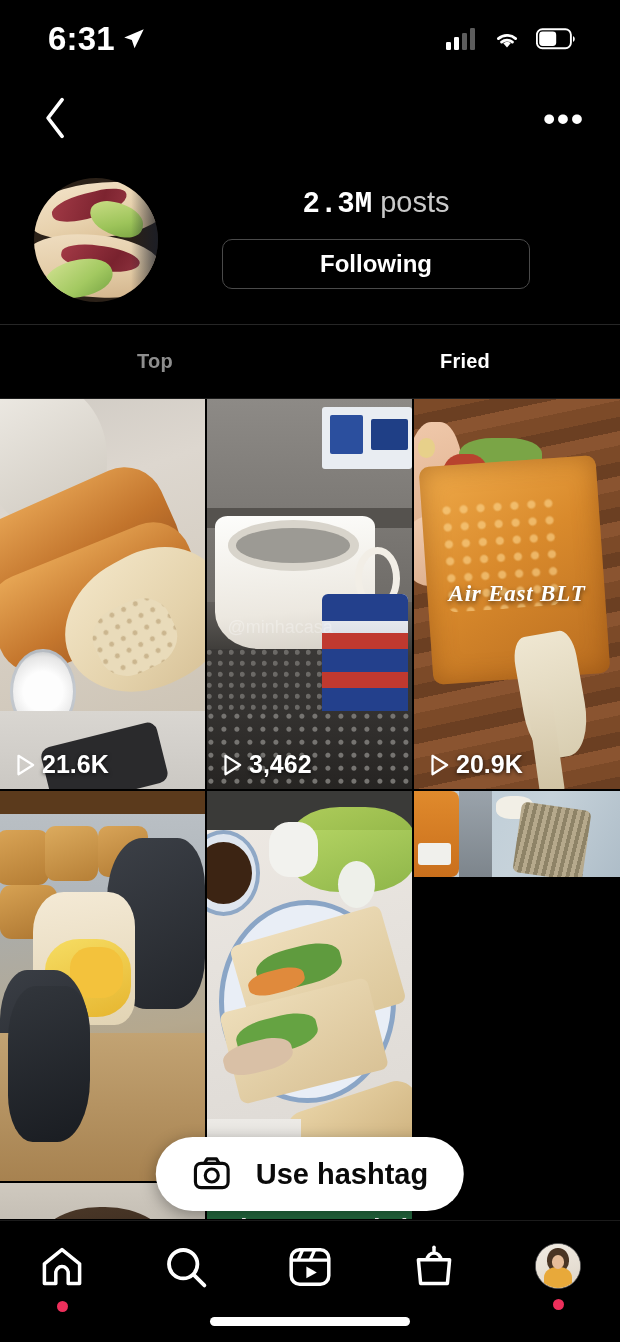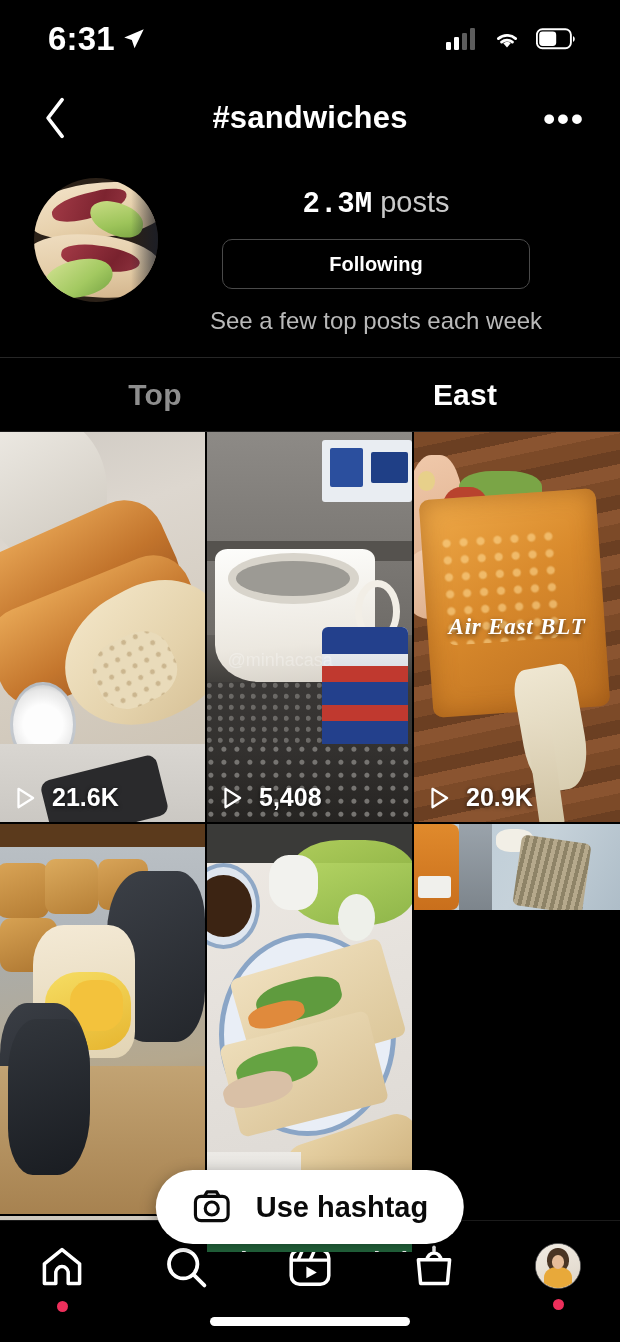--- a/index.html
+++ b/index.html
@@ -84,46 +84,46 @@
     position: absolute; right: -4%; top: 0; width: 26%; height: 100%;
     background: linear-gradient(90deg, rgba(20,24,34,0) 0%, rgba(22,28,42,.85) 100%);
   }
 
   .profile-main { flex: 1; display: flex; flex-direction: column; align-items: center; padding-top: 16px; }
   .posts-line { font-size: 29px; margin-bottom: 18px; }
   .posts-count { color: #fff; font-weight: 700; font-family: Liberation Mono, monospace; }
   .posts-word { color: #c9c9c9; font-weight: 400; }
   .follow-btn {
     width: 308px; height: 50px; border: 1px solid #4a4a4a; border-radius: 10px;
-    background: transparent; color: #fff; font-size: 20px; font-weight: 700;
+    background: transparent; color: #fff; font-size: 24px; font-weight: 700;
     display: flex; align-items: center; justify-content: center; cursor: pointer;
     font-family: "Liberation Sans", sans-serif;
   }
   .profile-sub { color: #b9b9b9; font-size: 24px; margin-top: 18px; }
 
   
   .tabs { display: flex; height: 74px; align-items: center; border-bottom: 1px solid #1d1d1d; }
-  .tab { flex: 1; text-align: center; font-size: 30px; font-weight: 700; cursor: pointer; letter-spacing: .2px; }
+  .tab { flex: 1; text-align: center; font-size: 20px; font-weight: 700; cursor: pointer; letter-spacing: .2px; }
   .tab.inactive { color: #8e8e8e; }
   .tab.active { color: #fff; }
 
   
   .grid {
     position: relative; display: grid;
     grid-template-columns: 205px 205px 206px;
     gap: 2px; background: #000;
     height: 820px; overflow: hidden;
     align-content: start;
   }
   .tile { position: relative; height: 390px; overflow: hidden; background: #111; }
   .tile.partial { height: 86px; }
   .tile-art { position: absolute; inset: 0; }
   .plays {
     position: absolute; left: 12px; bottom: 10px;
-    display: flex; align-items: center; gap: 14px; z-index: 5;
+    display: flex; align-items: center; gap: 4px; z-index: 5;
     text-shadow: 0 1px 4px rgba(0,0,0,.75);
   }
   .plays-txt { color: #fff; font-size: 25px; font-weight: 700; }
   .overlay-label {
     position: absolute; left: 0; right: 0; top: 50%; transform: translateY(-50%);
     text-align: center; color: #fff; font-style: italic; font-weight: 700;
     font-size: 23px; font-family: "Liberation Serif", serif; letter-spacing: .8px;
     text-shadow: 0 2px 5px rgba(0,0,0,.6); z-index: 4;
   }
   .watermark {
@@ -212,21 +212,20 @@
       </svg>
     </div>
   </div>
 
   <div class="header">
     <div class="hdr-btn">
       <svg width="30" height="44" viewBox="0 0 24 36">
         <path d="M17 3 L5.5 18 L17 33" stroke="#fff" stroke-width="3" fill="none" stroke-linecap="round" stroke-linejoin="round"></path>
       </svg>
     </div>
-    <div class="hdr-title">#sandwiches</div>
     <div class="hdr-btn">
       <span class="dots">•••</span>
     </div>
   </div>
 
   <div class="profile">
     <div class="avatar-wrap">
       <div class="avatar">
         <div class="av-layer">
           <div class="av-bread-a"></div>
@@ -238,27 +237,26 @@
           <div class="av-shadow"></div>
         </div>
       </div>
     </div>
     <div class="profile-main">
       <div class="posts-line">
         <span class="posts-count">2.3M</span>
         <span class="posts-word">posts</span>
       </div>
       <button class="follow-btn">Following</button>
-      <div class="profile-sub">See a few top posts each week</div>
     </div>
   </div>
 
   <div class="tabs">
     <div class="tab inactive">Top</div>
-    <div class="tab active">East</div>
+    <div class="tab active">Fried</div>
   </div>
 
   <div class="grid">
 
     <div class="tile">
       <div class="tile-art art-bread">
         <div class="blob" style="left:-8%;top:-4%;width:60%;height:38%;background:linear-gradient(150deg,#efece6,#ccc6bc);border-radius:40% 50% 46% 54%;"></div>
         <div class="blob" style="left:-18%;top:24%;width:105%;height:30%;background:linear-gradient(170deg,#e8a655,#c2742c 55%,#9a5420);border-radius:40px;transform:rotate(-24deg);"></div>
         <div class="blob" style="left:-6%;top:38%;width:104%;height:26%;background:linear-gradient(170deg,#e9a957,#c4762d 60%,#a05a22);border-radius:38px;transform:rotate(-22deg);"></div>
         <div class="blob" style="left:30%;top:40%;width:82%;height:34%;background:linear-gradient(160deg,#f3e6c8,#e4d2ab 60%,#d6c096);border-radius:50% 44% 46% 52%;transform:rotate(-28deg);"></div>
@@ -294,21 +292,21 @@
         <div class="blob" style="left:56%;top:70%;width:42%;height:9%;background:#c0392f;"></div>
         <div class="blob" style="left:56%;top:74%;width:42%;height:6%;background:#23408c;"></div>
         <div class="blob" style="left:0;top:64%;width:56%;height:36%;background:radial-gradient(circle at 20% 30%, #6b6966 2px, transparent 3px) 0 0/11px 11px, linear-gradient(180deg,#3a3836,#2b2927);"></div>
         <div class="blob" style="left:0;top:80%;width:100%;height:20%;background:radial-gradient(circle at 30% 40%, #767471 2px, transparent 3px) 0 0/13px 13px, linear-gradient(180deg,#343230,#262422);"></div>
       </div>
       <div class="watermark">@minhacasa</div>
       <div class="plays">
         <svg width="26" height="26" viewBox="0 0 24 24">
           <path d="M6 3.5 L19.5 12 L6 20.5 Z" stroke="#fff" stroke-width="2.1" fill="none" stroke-linejoin="round"></path>
         </svg>
-        <span class="plays-txt">5,408</span>
+        <span class="plays-txt">3,462</span>
       </div>
     </div>
 
     <div class="tile">
       <div class="tile-art art-blt">
         <div class="blob" style="left:0;top:0;width:100%;height:100%;background:repeating-linear-gradient(168deg,#7c4a28 0 16px,#6b3f22 16px 30px,#8a5430 30px 44px);"></div>
         <div class="blob" style="left:-4%;top:6%;width:28%;height:34%;background:linear-gradient(160deg,#f0c9ab,#dbab88);border-radius:44% 40% 50% 46%;"></div>
         <div class="blob" style="left:-6%;top:30%;width:26%;height:18%;background:linear-gradient(160deg,#f2cdb0,#dcae8c);border-radius:50%;"></div>
         <div class="blob" style="left:2%;top:10%;width:8%;height:5%;background:#e7d08a;border-radius:50%;"></div>
         <div class="blob" style="left:22%;top:10%;width:40%;height:10%;background:#7aa546;border-radius:40%;"></div>

